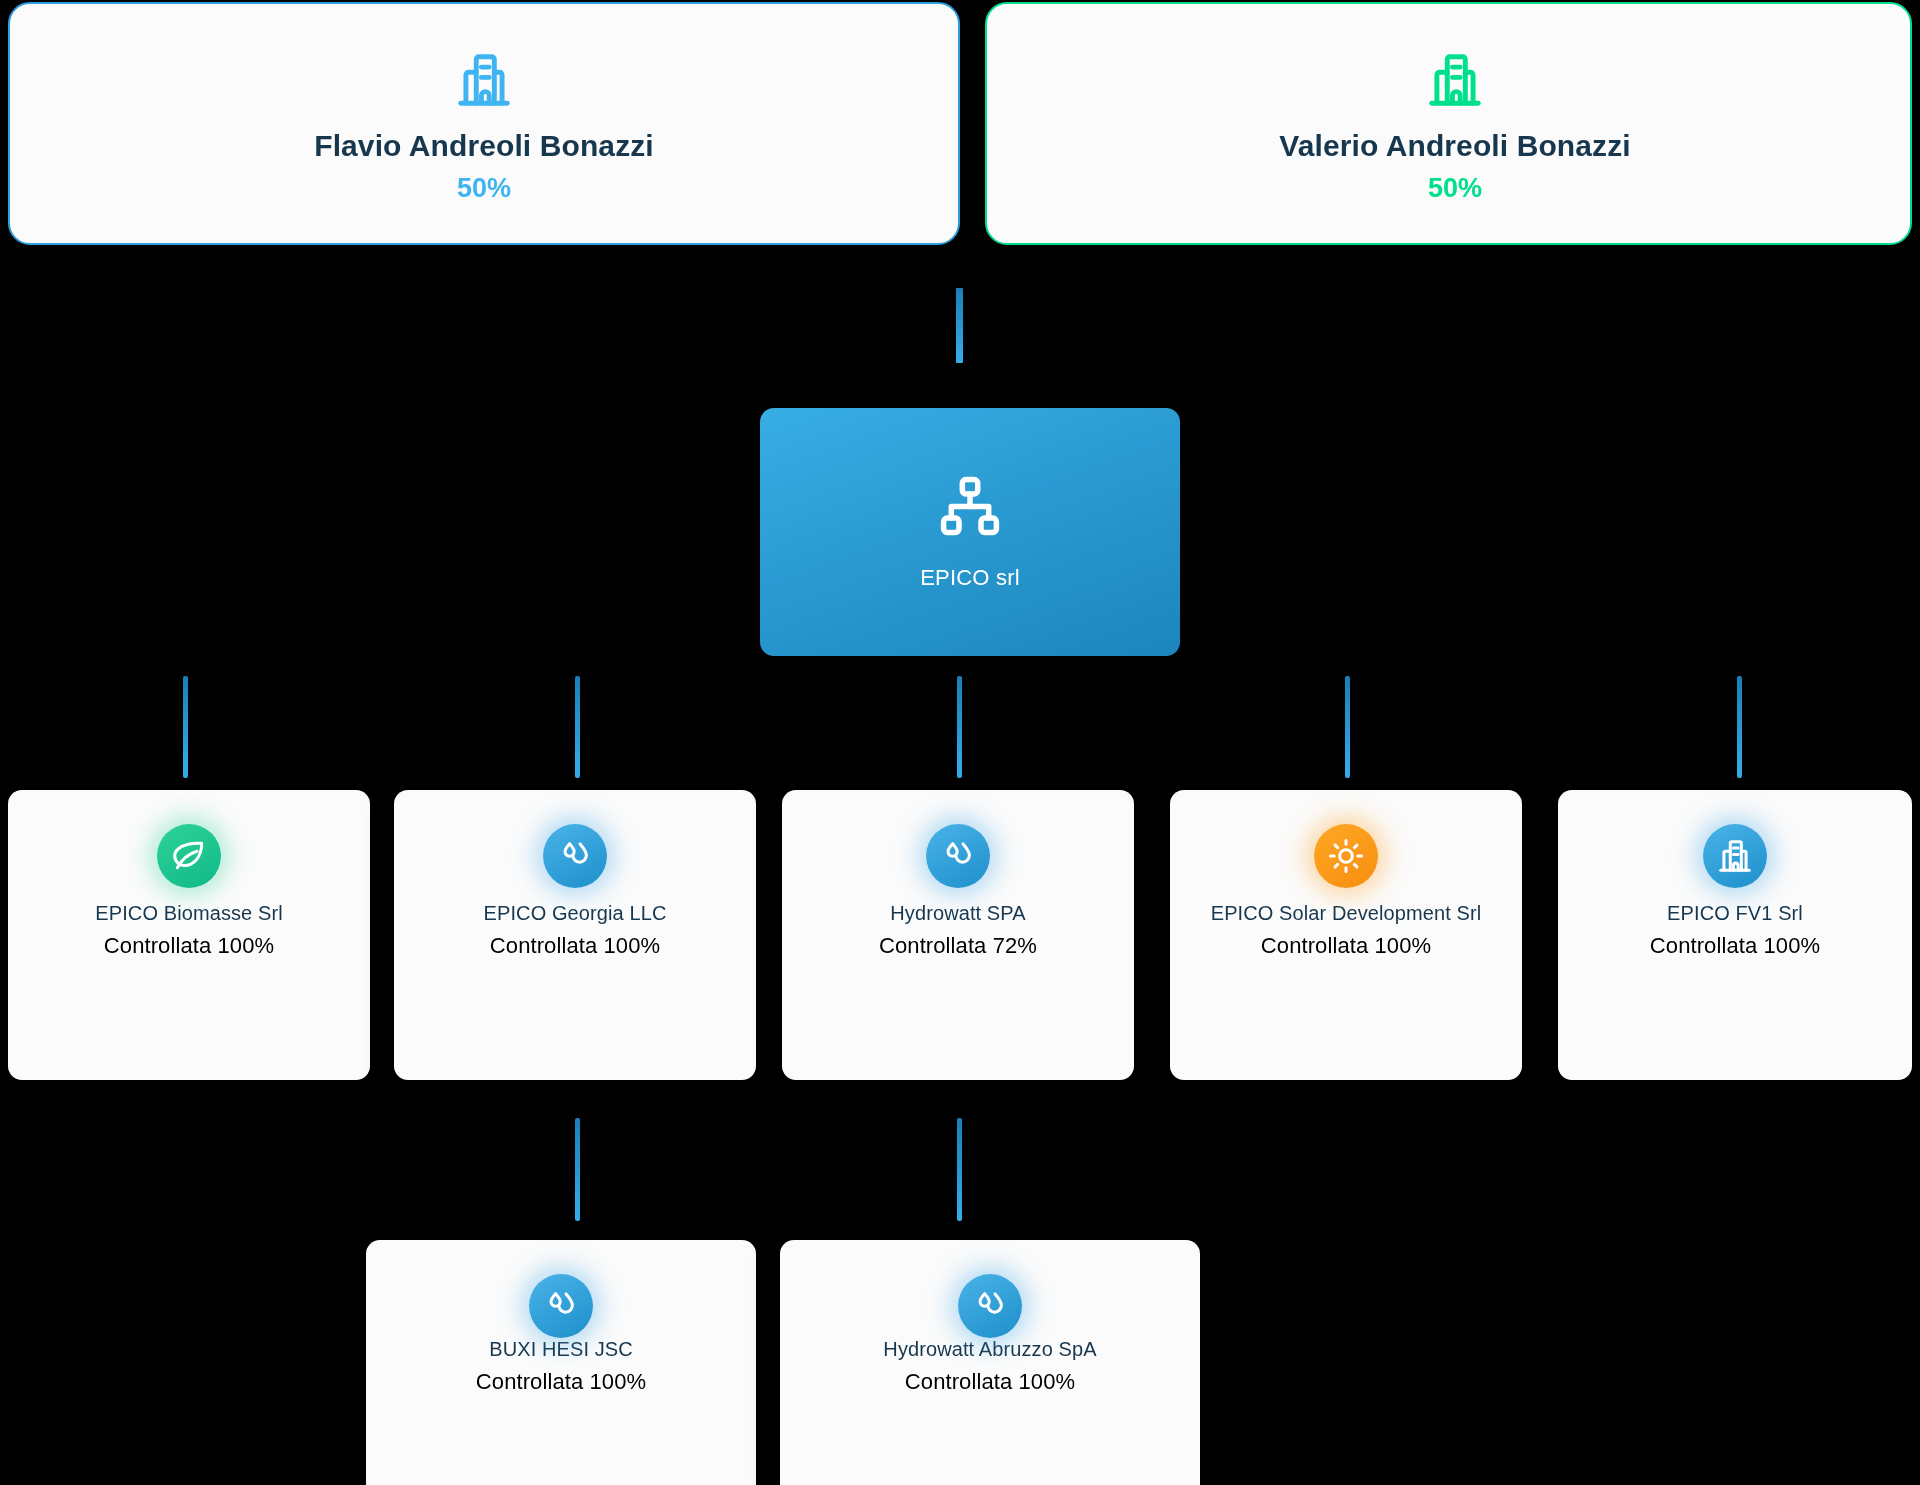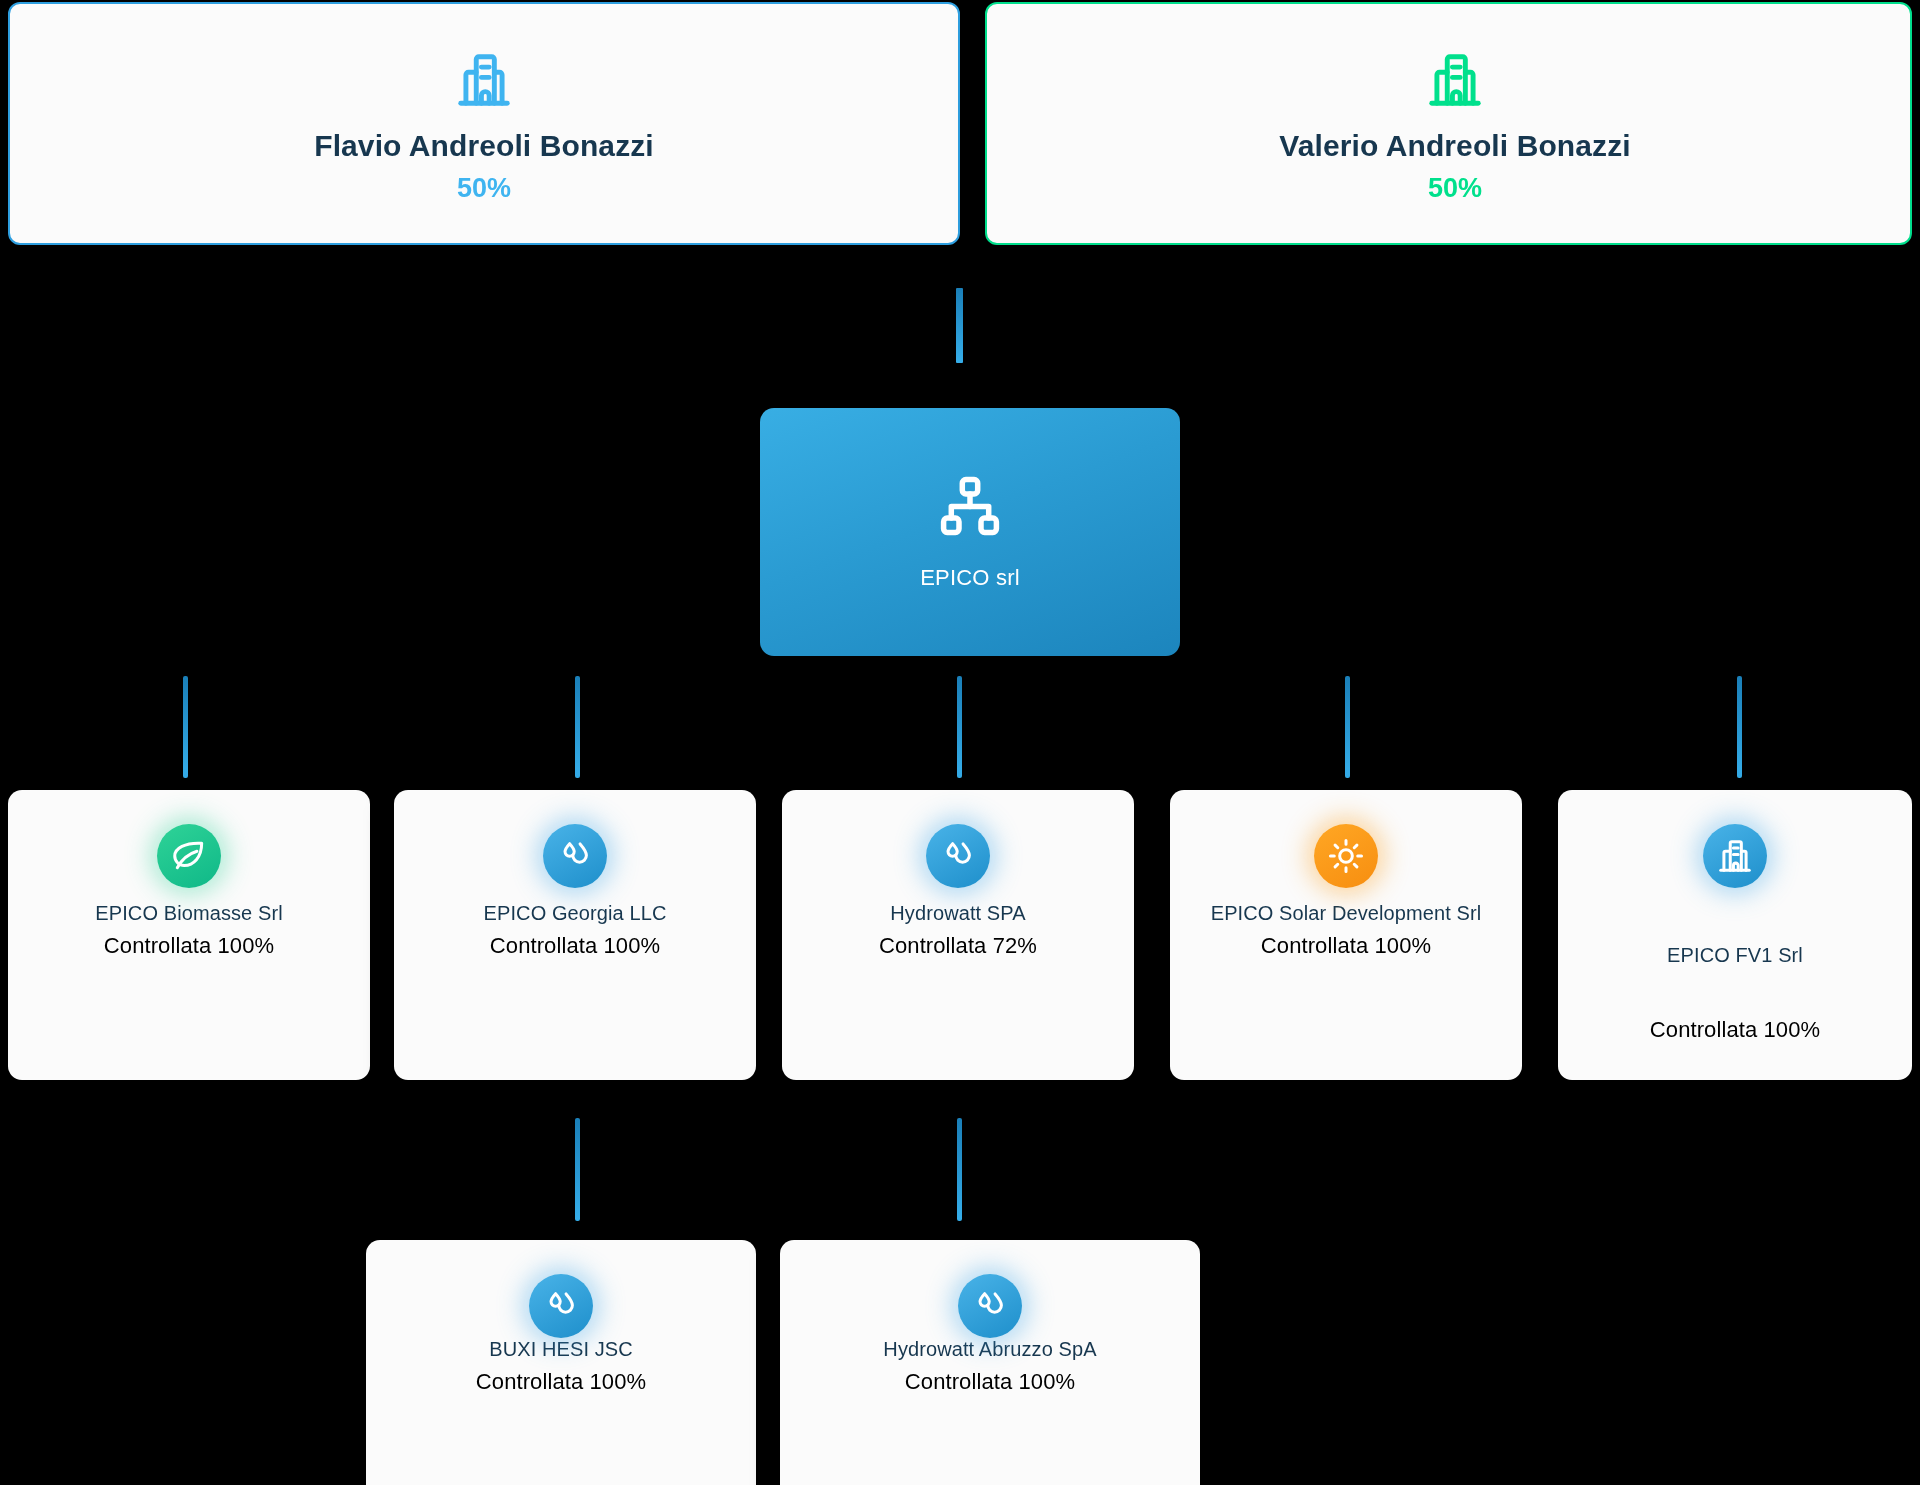--- a/index.html
+++ b/index.html
@@ -18,21 +18,21 @@
     border-radius:14px;
     display:flex;
     flex-direction:column;
     align-items:center;
     box-shadow:0 10px 26px rgba(0,0,0,.85), 0 2px 6px rgba(0,0,0,.6);
   }
 
   
   .owner-card {
     top:2px; height:243px;
-    border-radius:12px;
+    border-radius:22px;
     justify-content:center;
     padding-top:6px;
   }
   .owner-card.blue  { left:8px;   width:952px; border:2px solid #2E9FE0; }
   .owner-card.green { left:985px; width:927px; border:2px solid #00DE8C;padding-left:13px; }
 
   .owner-icon { width:62px; height:62px; margin-bottom:18px; }
   .owner-name {
     font-size:30px; font-weight:700; color:#17374f;
     letter-spacing:.1px; line-height:1.15;
@@ -190,21 +190,21 @@
     <span class="badge orange">
       <svg viewBox="0 0 24 24" fill="none" stroke="#fff" stroke-width="1.9" stroke-linecap="round" stroke-linejoin="round">
         <circle cx="12" cy="12" r="4"></circle>
         <path d="M12 2.2v2.4M12 19.4v2.4M2.2 12h2.4M19.4 12h2.4M5.1 5.1l1.7 1.7M17.2 17.2l1.7 1.7M18.9 5.1l-1.7 1.7M6.8 17.2l-1.7 1.7"></path>
       </svg>
     </span>
     <div class="sub-name">EPICO Solar Development Srl</div>
     <div class="sub-sub">Controllata 100%</div>
   </div>
 
-  <div class="card sub-card" style="left:1558px; width:354px;gap:42px;">
+  <div class="card sub-card" style="left:1558px; width:354px;">
     <span class="badge blue">
       <svg viewBox="0 0 24 24" fill="none" stroke="#fff" stroke-width="1.9" stroke-linecap="round" stroke-linejoin="round">
         <path d="M9 21V4a1 1 0 0 1 1-1h5a1 1 0 0 1 1 1v17"></path>
         <path d="M5 21V10a1 1 0 0 1 1-1h3"></path>
         <path d="M16 9h2a1 1 0 0 1 1 1v11"></path>
         <path d="M3 21h18"></path>
         <path d="M11 7h3M11 11h3"></path>
         <path d="M11 21v-3a1.5 1.5 0 0 1 3 0v3"></path>
       </svg>
     </span>

